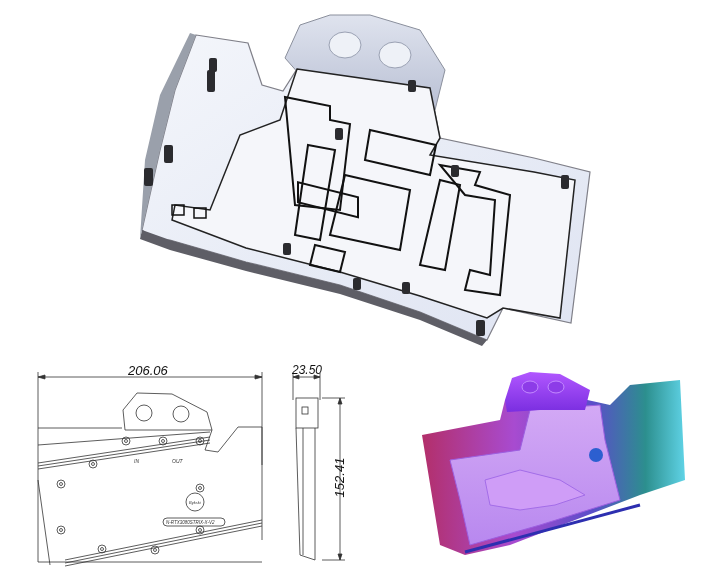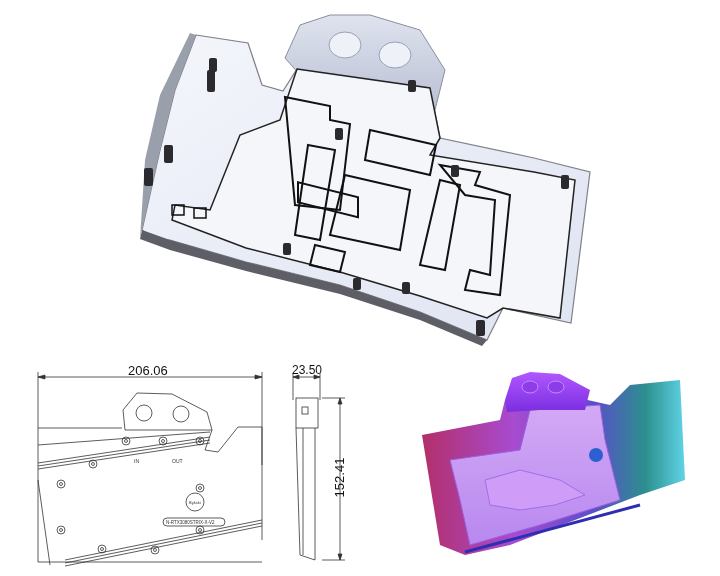--- a/index.html
+++ b/index.html
@@ -1,17 +1,17 @@
 <!DOCTYPE html>
 <html><head>
 <meta charset="utf-8">
 <style>
   html, body { margin: 0; padding: 0; background: #ffffff; }
   body { width: 720px; height: 576px; position: relative; overflow: hidden; font-family: "Liberation Sans", sans-serif; }
-  .abs { position: absolute; }
+  .abs { position: absolute; font-style: italic; }
   svg { display: block; }
   .dim-label { position: absolute; font-family: "Liberation Sans", sans-serif; font-size: 13px; color: #111; }
   .dim-label.vertical { transform: rotate(-90deg); transform-origin: center center; }
 </style>
 </head>
 <body>
 
 <div class="abs" style="left:90px; top:0; width:560px; height:360px;">
   <svg width="560" height="360" viewBox="90 0 560 360">
     <defs>

